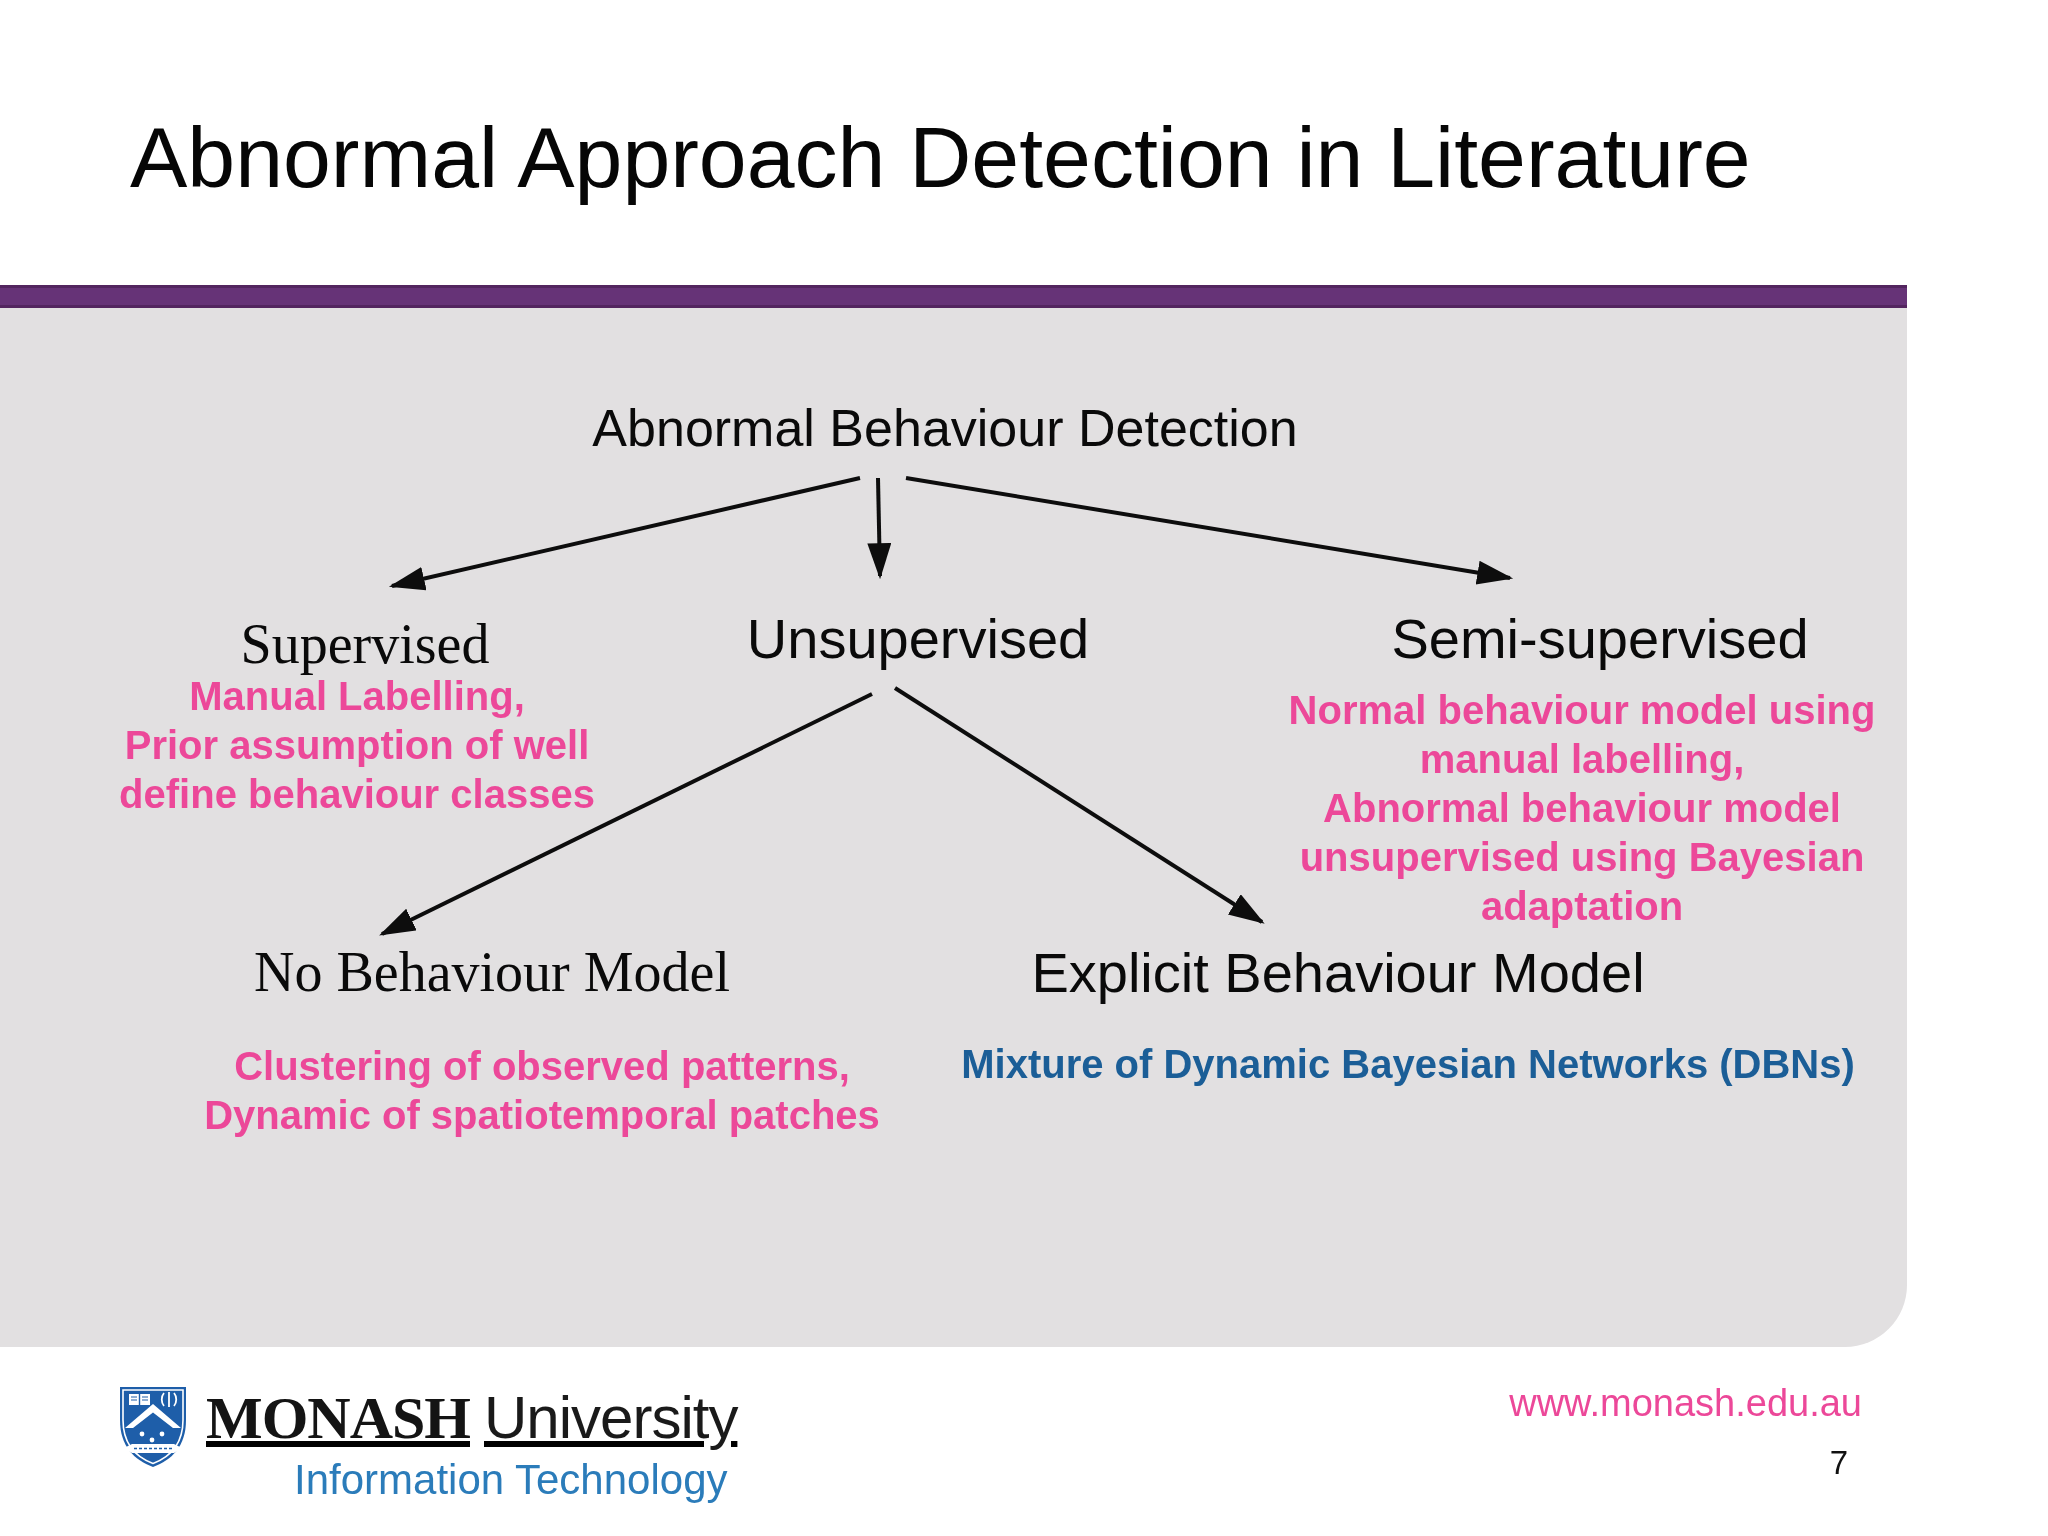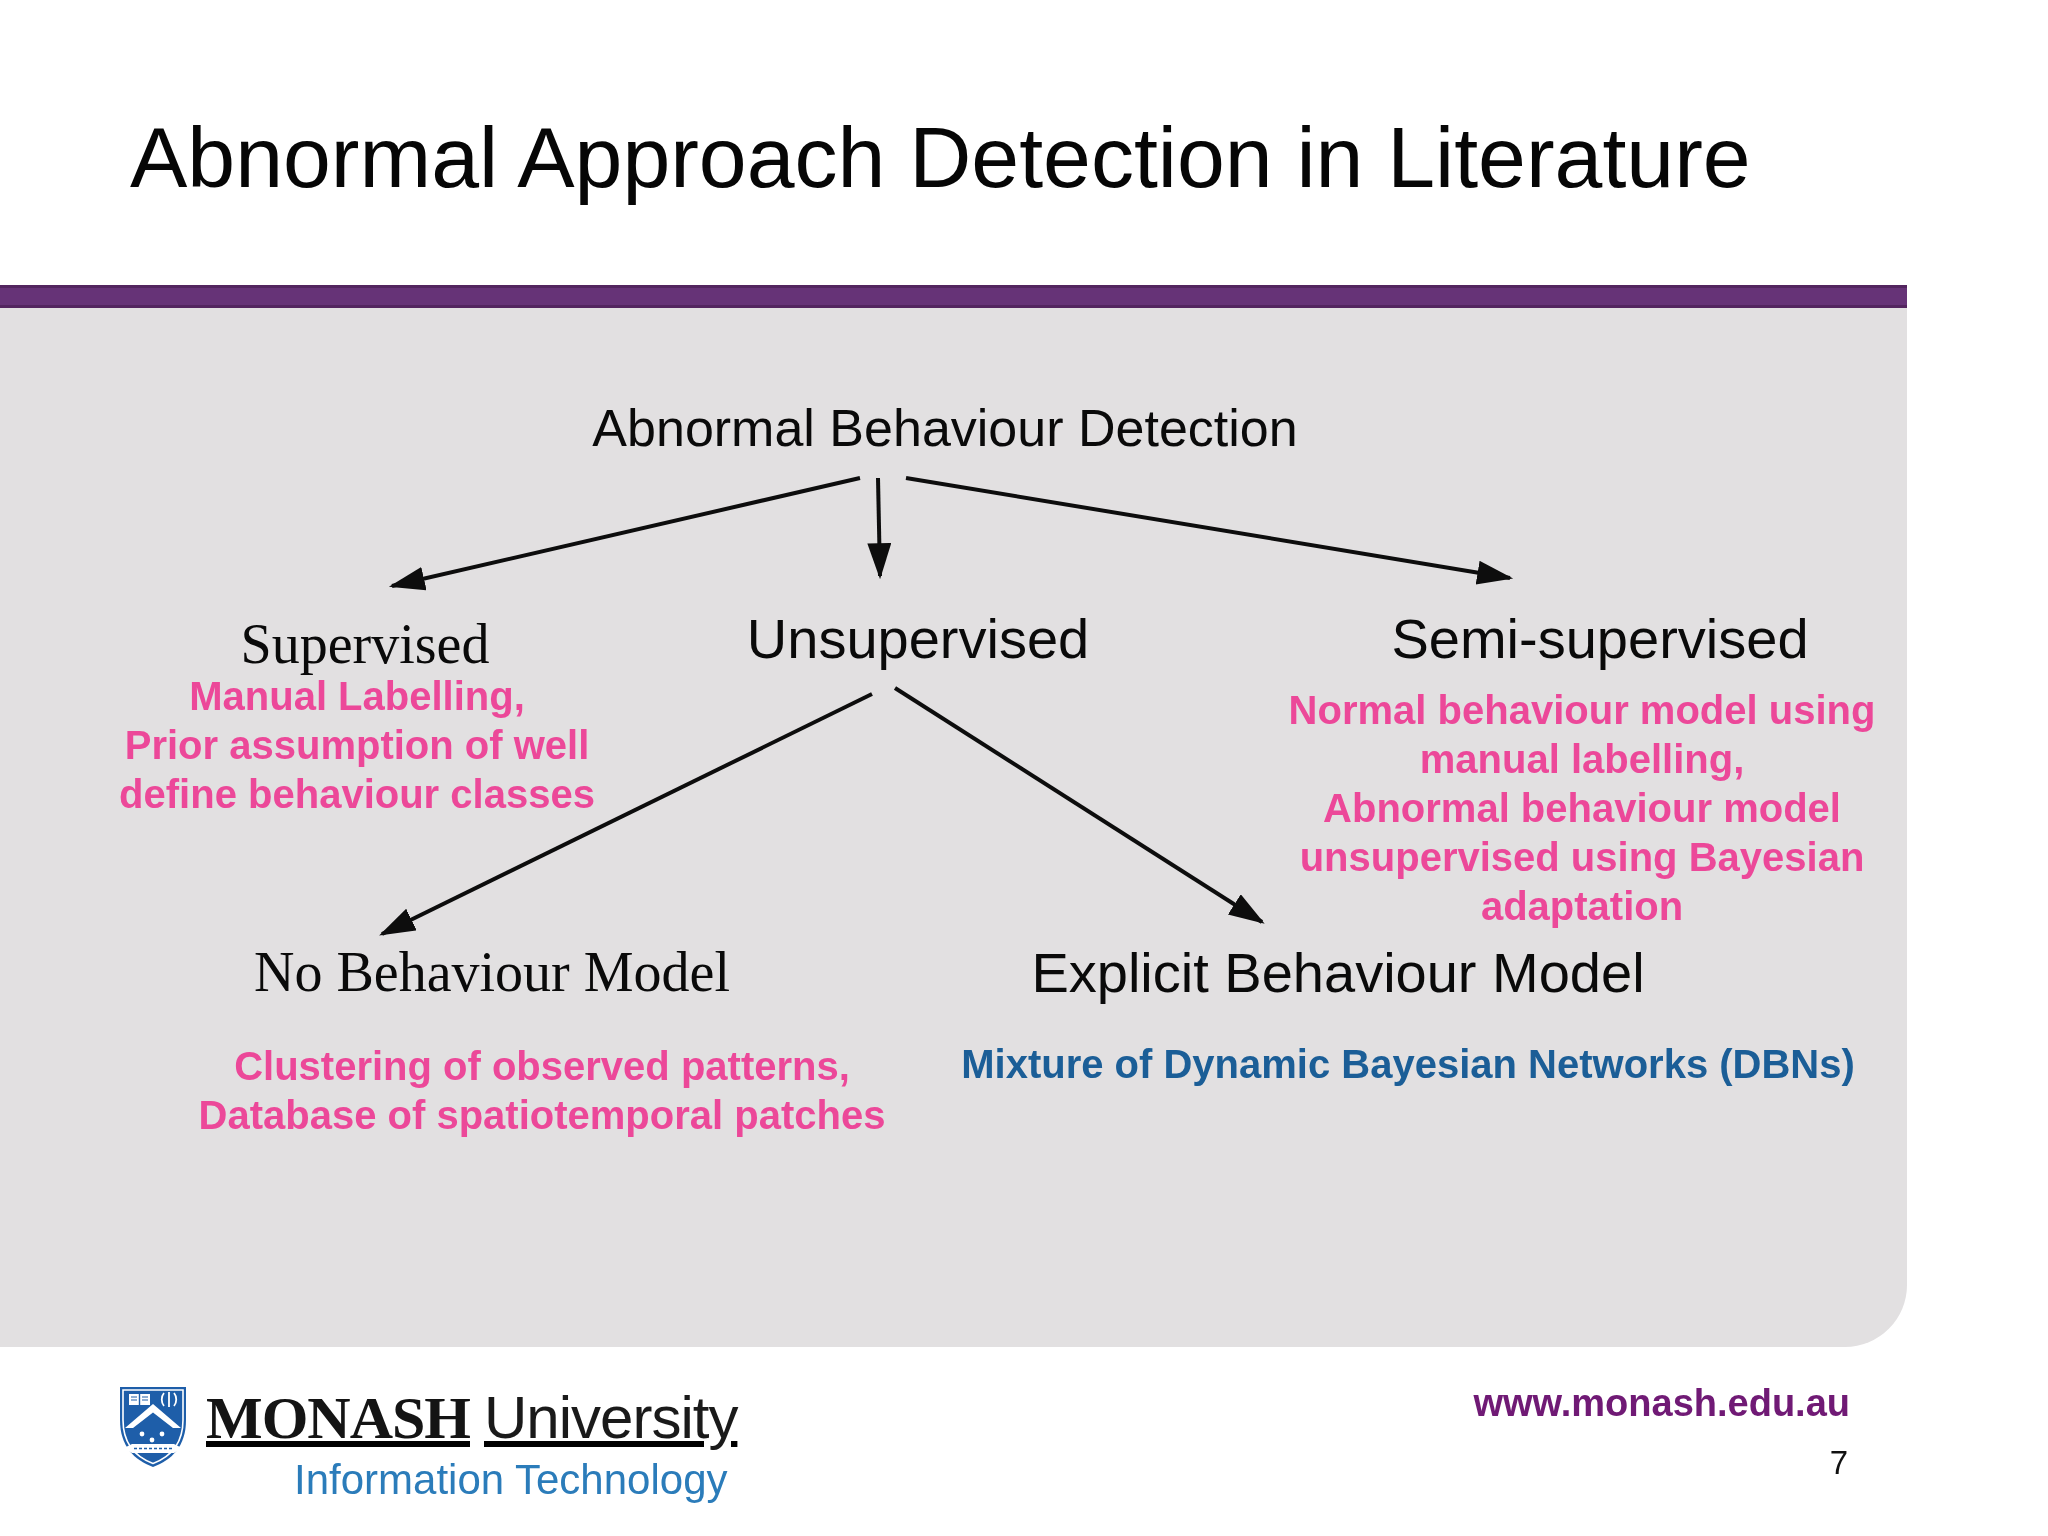--- a/index.html
+++ b/index.html
@@ -58,22 +58,22 @@
   .university-word{
     font-family:"Liberation Sans", sans-serif;font-weight:normal;
     font-size:60px;color:#1a1a1a;margin-left:14px;line-height:64px;letter-spacing:-1px;
   }
   .department{
     margin-top:6px;margin-left:88px;
     font-size:42px;color:#2b7cba;letter-spacing:0px;
   }
 
   .footer-url{
-    position:absolute;right:198px;top:1382px;
-    font-size:38px;color:#701a75;white-space:nowrap;font-weight:bold;
+    position:absolute;right:186px;top:1382px;
+    font-size:38px;color:#ec4899;white-space:nowrap;
   }
   .page-number{
     position:absolute;right:200px;top:1444px;
     font-size:33px;color:#111;
   }
 </style>
 </head>
 <body>
 
 <div class="stage">
@@ -117,21 +117,21 @@
     <div>Abnormal behaviour model</div>
     <div>unsupervised using Bayesian</div>
     <div>adaptation</div>
   </div>
 
   <div class="node node-l2" style="left:492px;top:940px;font-family:Liberation Serif, serif;">No Behaviour Model</div>
   <div class="node node-l2" style="left:1338px;top:940px;">Explicit Behaviour Model</div>
 
   <div class="note note-red" style="left:542px;top:1042px;">
     <div>Clustering of observed patterns,</div>
-    <div>Database of spatiotemporal patches</div>
+    <div>Dynamic of spatiotemporal patches</div>
   </div>
 
   <div class="note note-blue" style="left:1408px;top:1040px;">
     <div>Mixture of Dynamic Bayesian Networks (DBNs)</div>
   </div>
 
   <div class="footer-logo">
     <div class="logo-row">
       <svg class="shield" viewBox="0 0 70 86">
         <path d="M2,3 H68 V36 C68,62 54,76 35,83 C16,76 2,62 2,36 Z" fill="#1e5ea9"></path>

